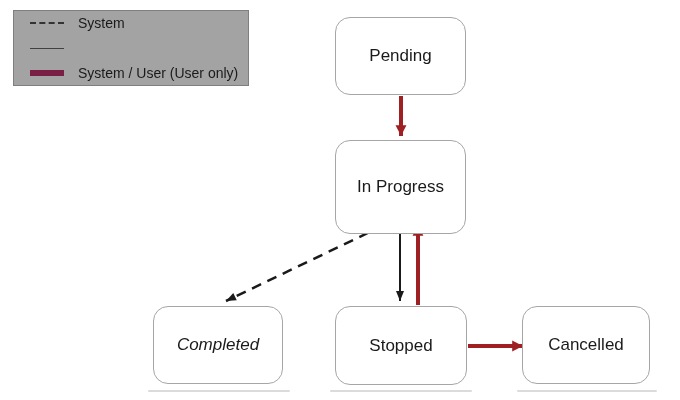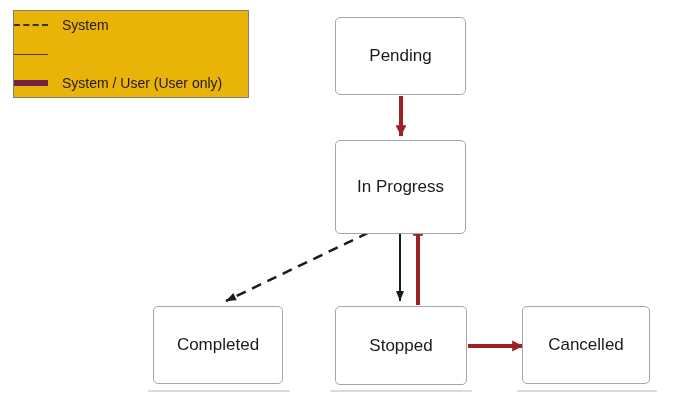--- a/index.html
+++ b/index.html
@@ -17,33 +17,33 @@
     font-family:"Liberation Sans",sans-serif;color:var(--text);overflow:hidden;
   }
   .arrows{position:absolute;left:0;top:0;width:680px;height:400px;}
   .arrows .red-line{stroke:var(--arrow-red);stroke-width:4;}
   .arrows .black-line{stroke:var(--line-black);stroke-width:2;}
   .arrows .dashed-line{stroke:var(--line-black);stroke-width:2.5;stroke-dasharray:10 7;}
   .arrows .red-fill{fill:var(--arrow-red);}
   .arrows .black-fill{fill:var(--line-black);}
   .state{
     position:absolute;display:flex;align-items:center;justify-content:center;
-    background:#fff;border:1.5px solid var(--box-border);border-radius:5px;
+    background:#fff;border:1.5px solid var(--box-border);border-radius:15px;
     font-size:17px;color:var(--text);box-sizing:border-box;
   }
   #state-pending    {left:335px;top:17px; width:131px;height:78px;}
   #state-inprogress {left:335px;top:140px;width:131px;height:94px;}
-  #state-completed  {left:153px;top:306px;width:130px;height:78px;}
+  #state-completed  {left:153px;top:306px;width:130px;height:78px;font-style:italic;}
   #state-stopped    {left:335px;top:306px;width:132px;height:79px;text-align:center;}
   #state-cancelled  {left:522px;top:306px;width:128px;height:78px;}
   .legend{
-    position:absolute;left:13px;top:10px;width:236px;height:88px;
+    position:absolute;left:13px;top:10px;width:236px;height:76px;
     border:1px solid var(--legend-border);box-sizing:border-box;
     display:flex;flex-direction:column;justify-content:center;
-    background:#eab308;
+    padding-left:16px;background:#a3a3a3;
   }
   .legend-row{display:flex;align-items:center;height:30px;}
   .sample{width:34px;margin-right:14px;flex:0 0 auto;}
   .sample.dashed{border-top:2px dashed #333;}
   .sample.solid{border-top:1.5px solid #404040;}
   .sample.thick{height:6px;background:var(--legend-maroon);}
   .legend-label{font-size:14px;color:var(--text);white-space:nowrap;}
   .shadow-line{position:absolute;height:2px;background:#000;opacity:0.14;border-radius:1px;}
   #shadow-completed{left:148px;top:390px;width:142px;}
   #shadow-stopped  {left:330px;top:390px;width:142px;}

